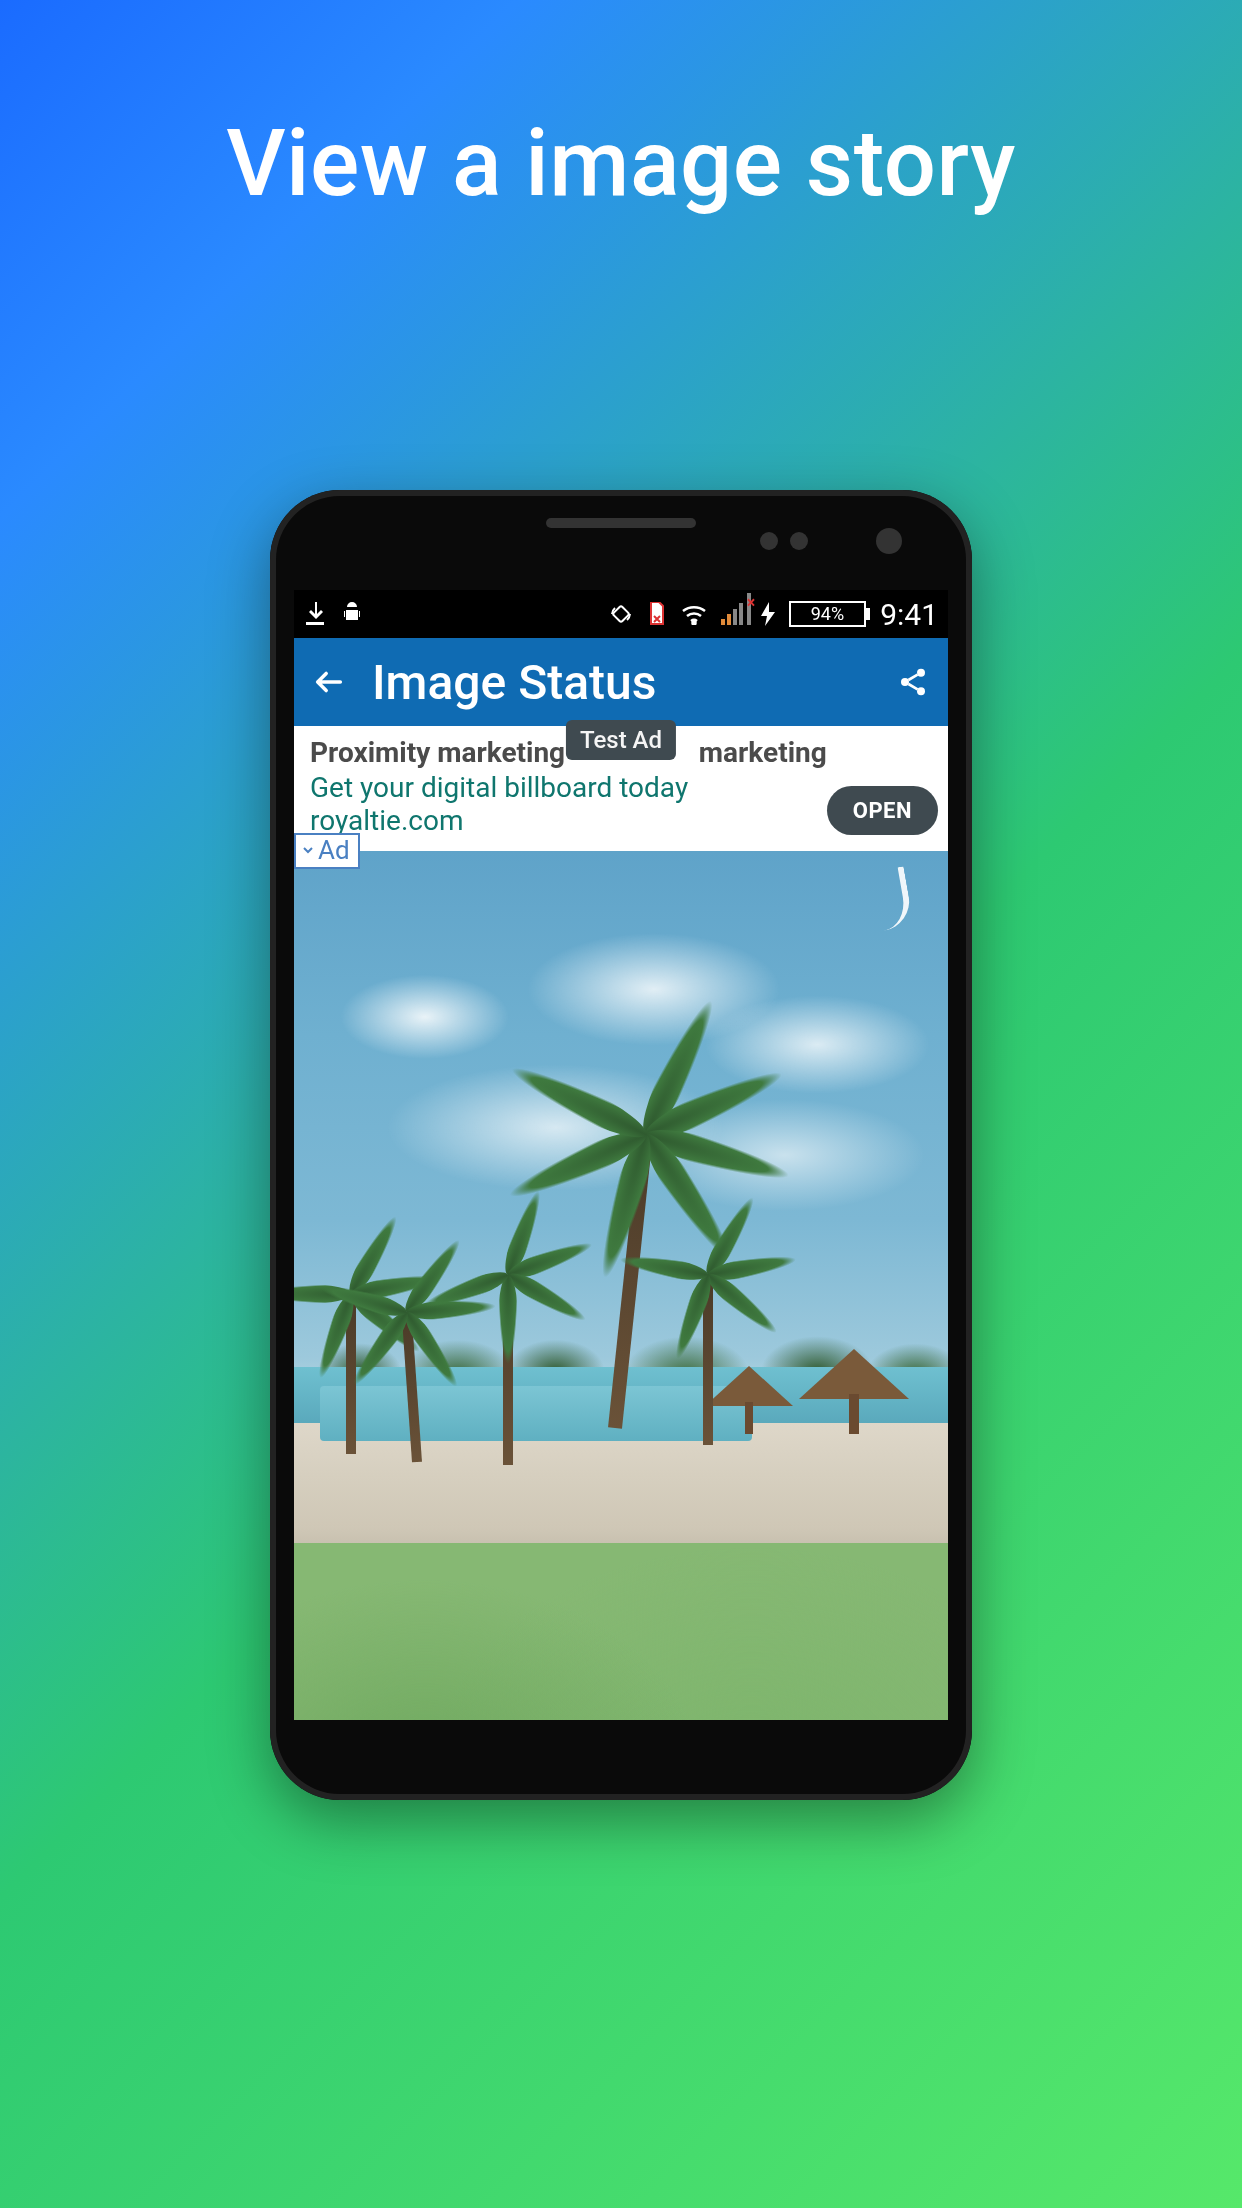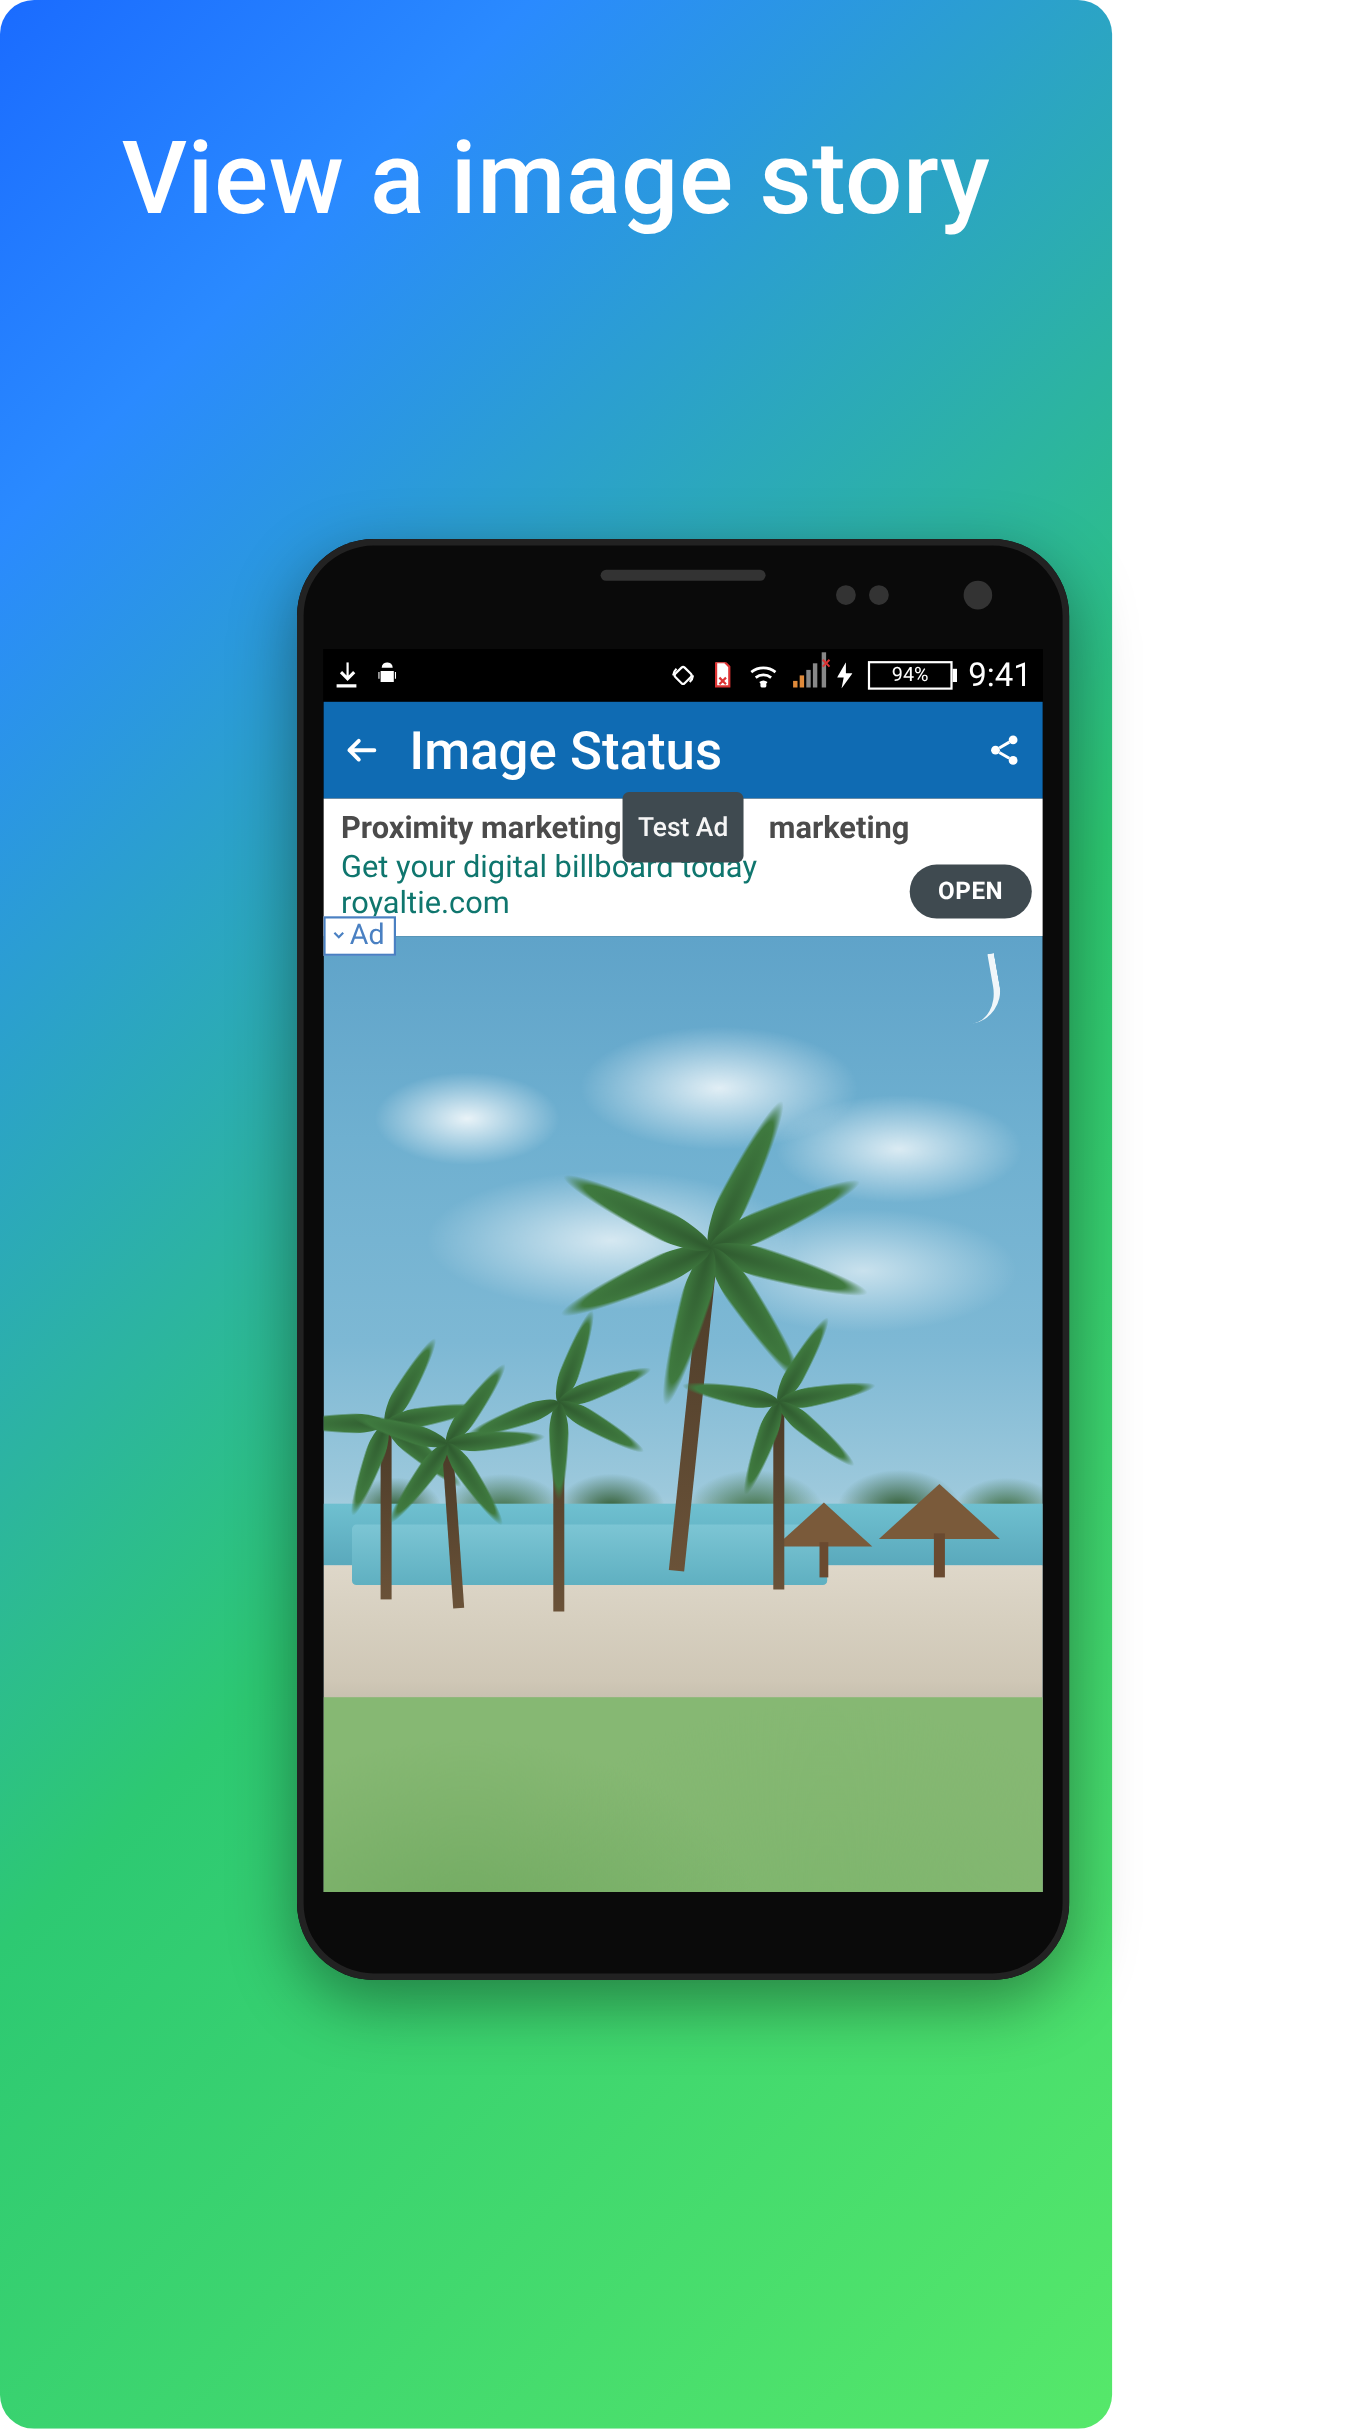--- a/index.html
+++ b/index.html
@@ -4,25 +4,24 @@
 <style>
   html, body {
     margin: 0;
     padding: 0;
     width: 1242px;
     height: 2208px;
     overflow: hidden;
     font-family: -apple-system, BlinkMacSystemFont, "Segoe UI", Roboto, Arial, sans-serif;
   }
   .bg {
-    width: 1011px;
+    width: 1242px;
     height: 2208px;
     background: linear-gradient(135deg, #1a6bff 0%, #2a8aff 15%, #2dc972 55%, #56e86a 100%);
     position: relative;
-    border-radius: 31px;
   }
   .promo-title {
     position: absolute;
     top: 110px;
     left: 0;
     right: 0;
     text-align: center;
     color: #fff;
     font-size: 92px;
     font-weight: 500;
@@ -155,21 +154,21 @@
     margin-top:48px;
   }
   .test-ad {
     position:absolute;
     left:50%;
     top:-6px;
     transform:translateX(-50%);
     background:#3f4a50;
     color:#f5f5f5;
     font-size:24px;
-    padding:18px 14px;
+    padding:6px 14px;
     border-radius:6px;
     font-weight:500;
   }
   .ad-label {
     position:absolute;
     left:0;
     bottom:-18px;
     background:#fff;
     border:2px solid #4a80c2;
     color:#4a80c2;

